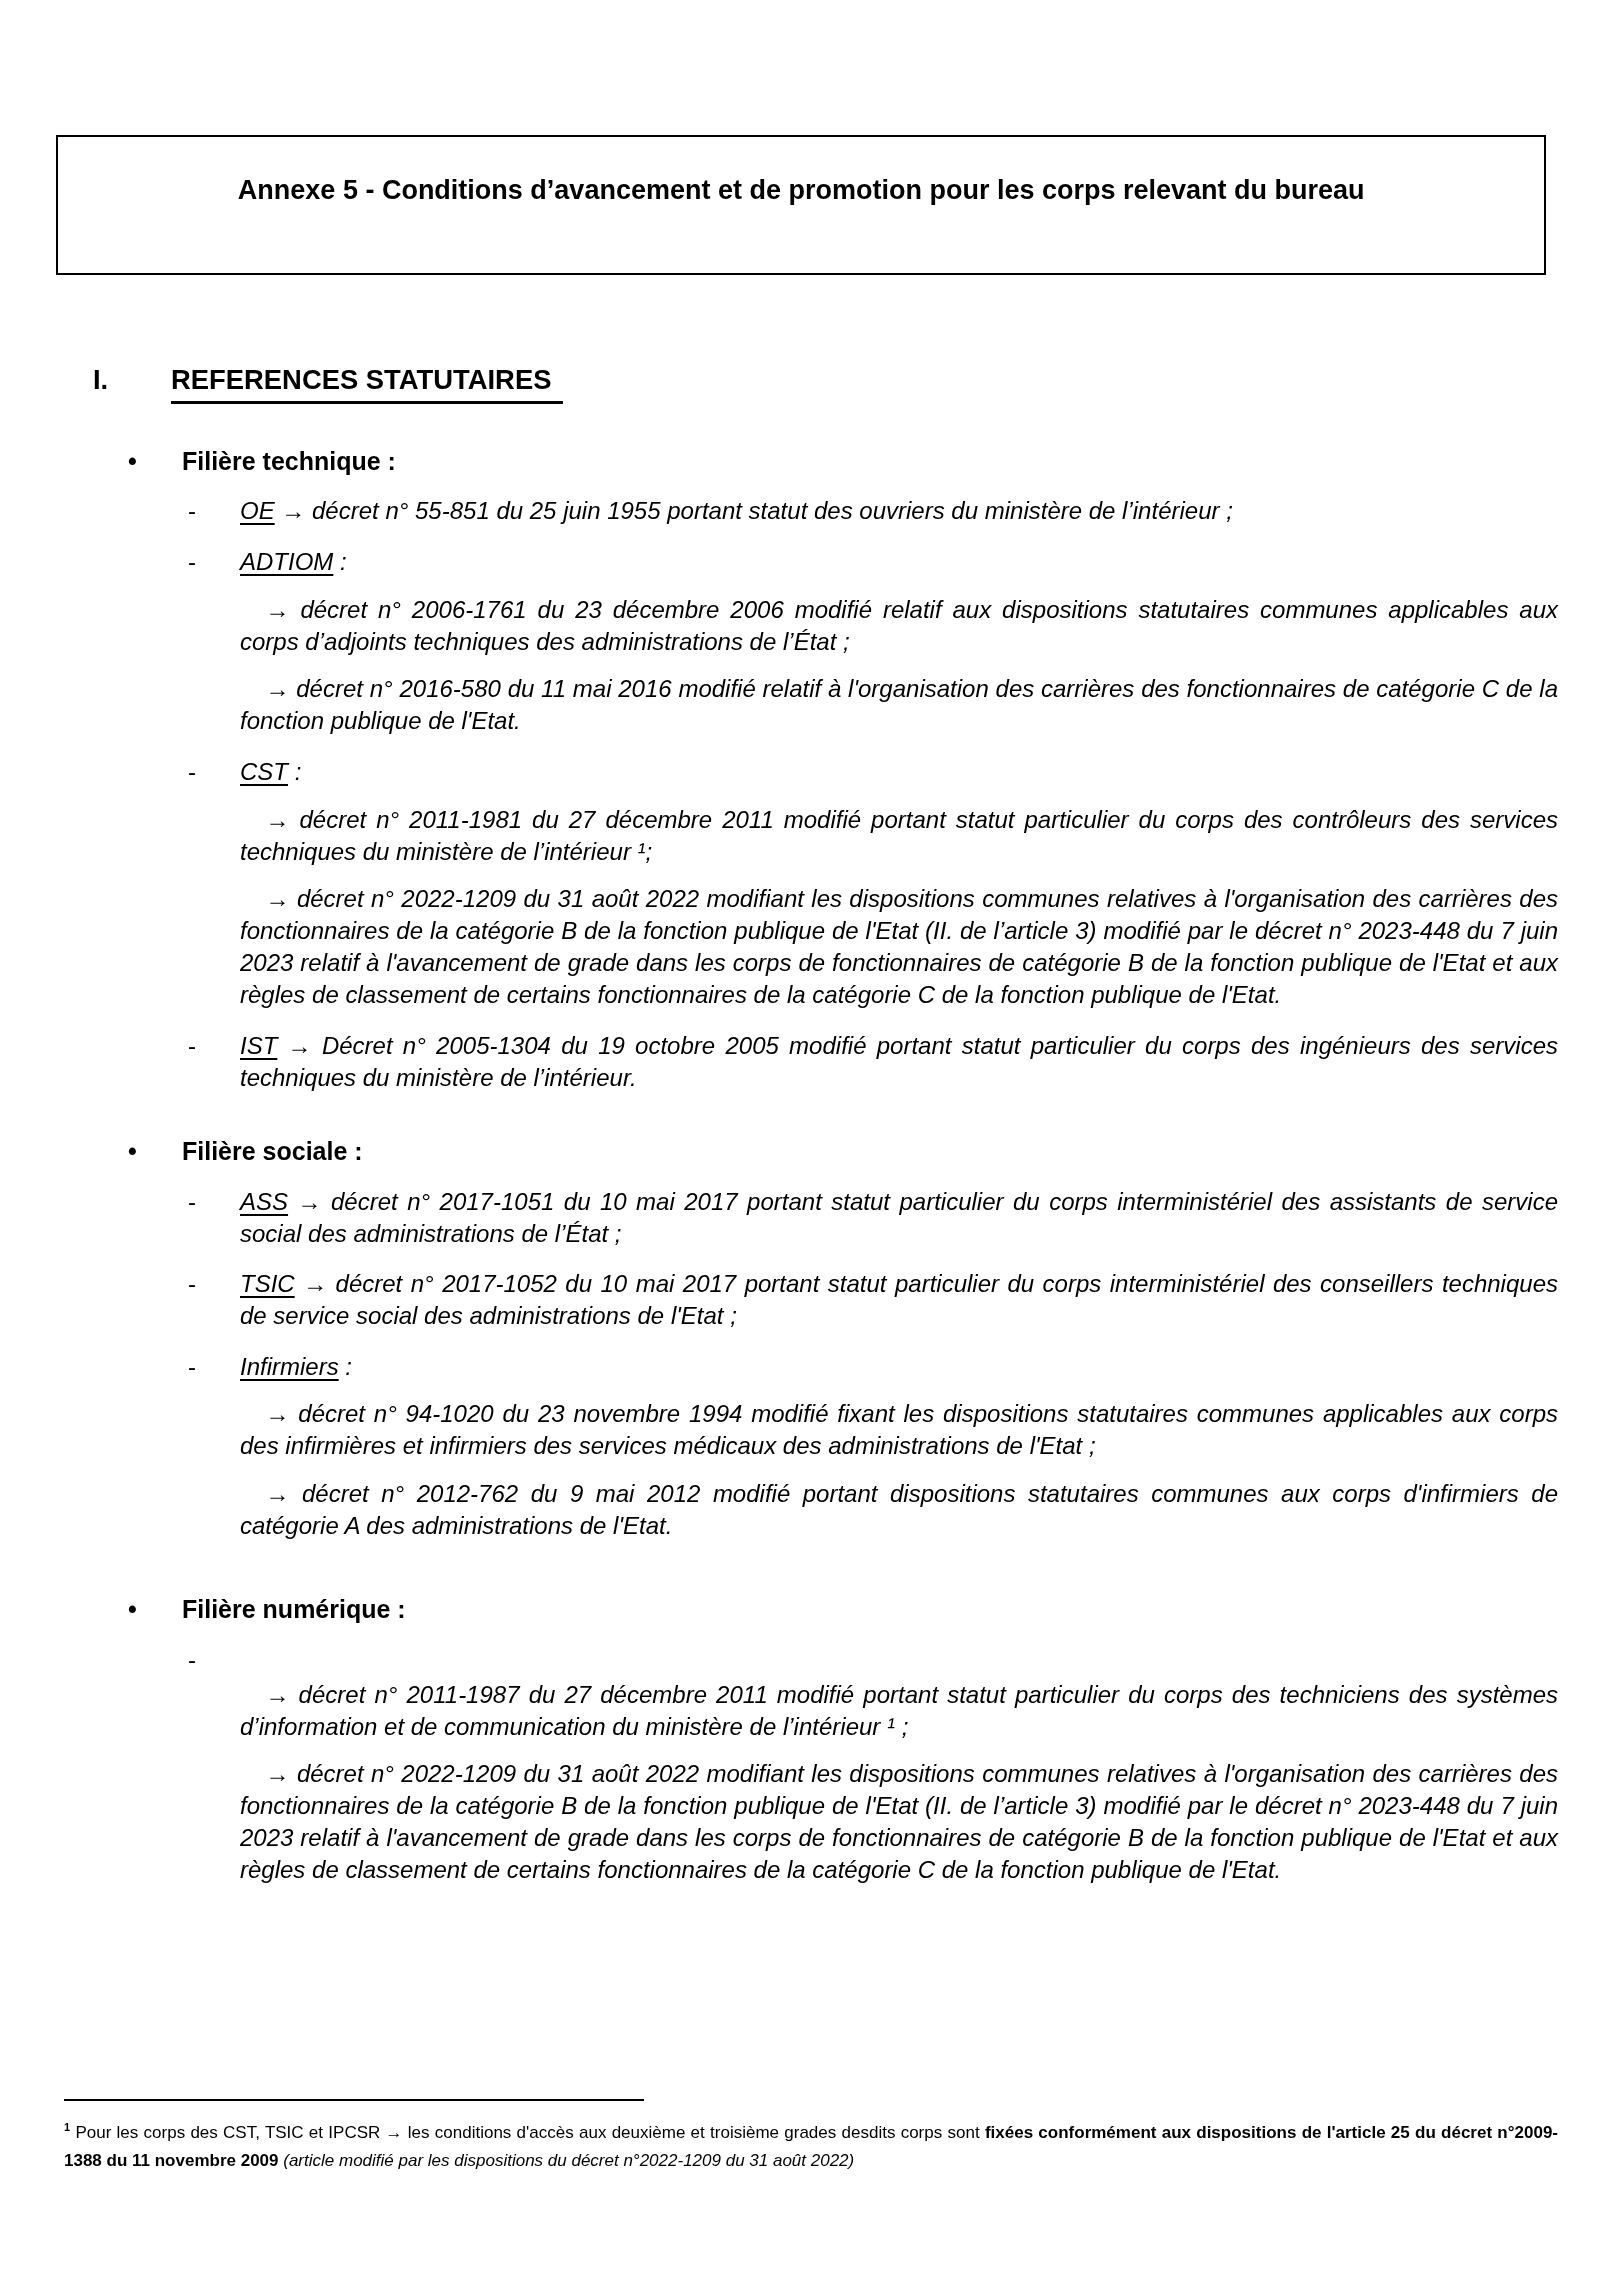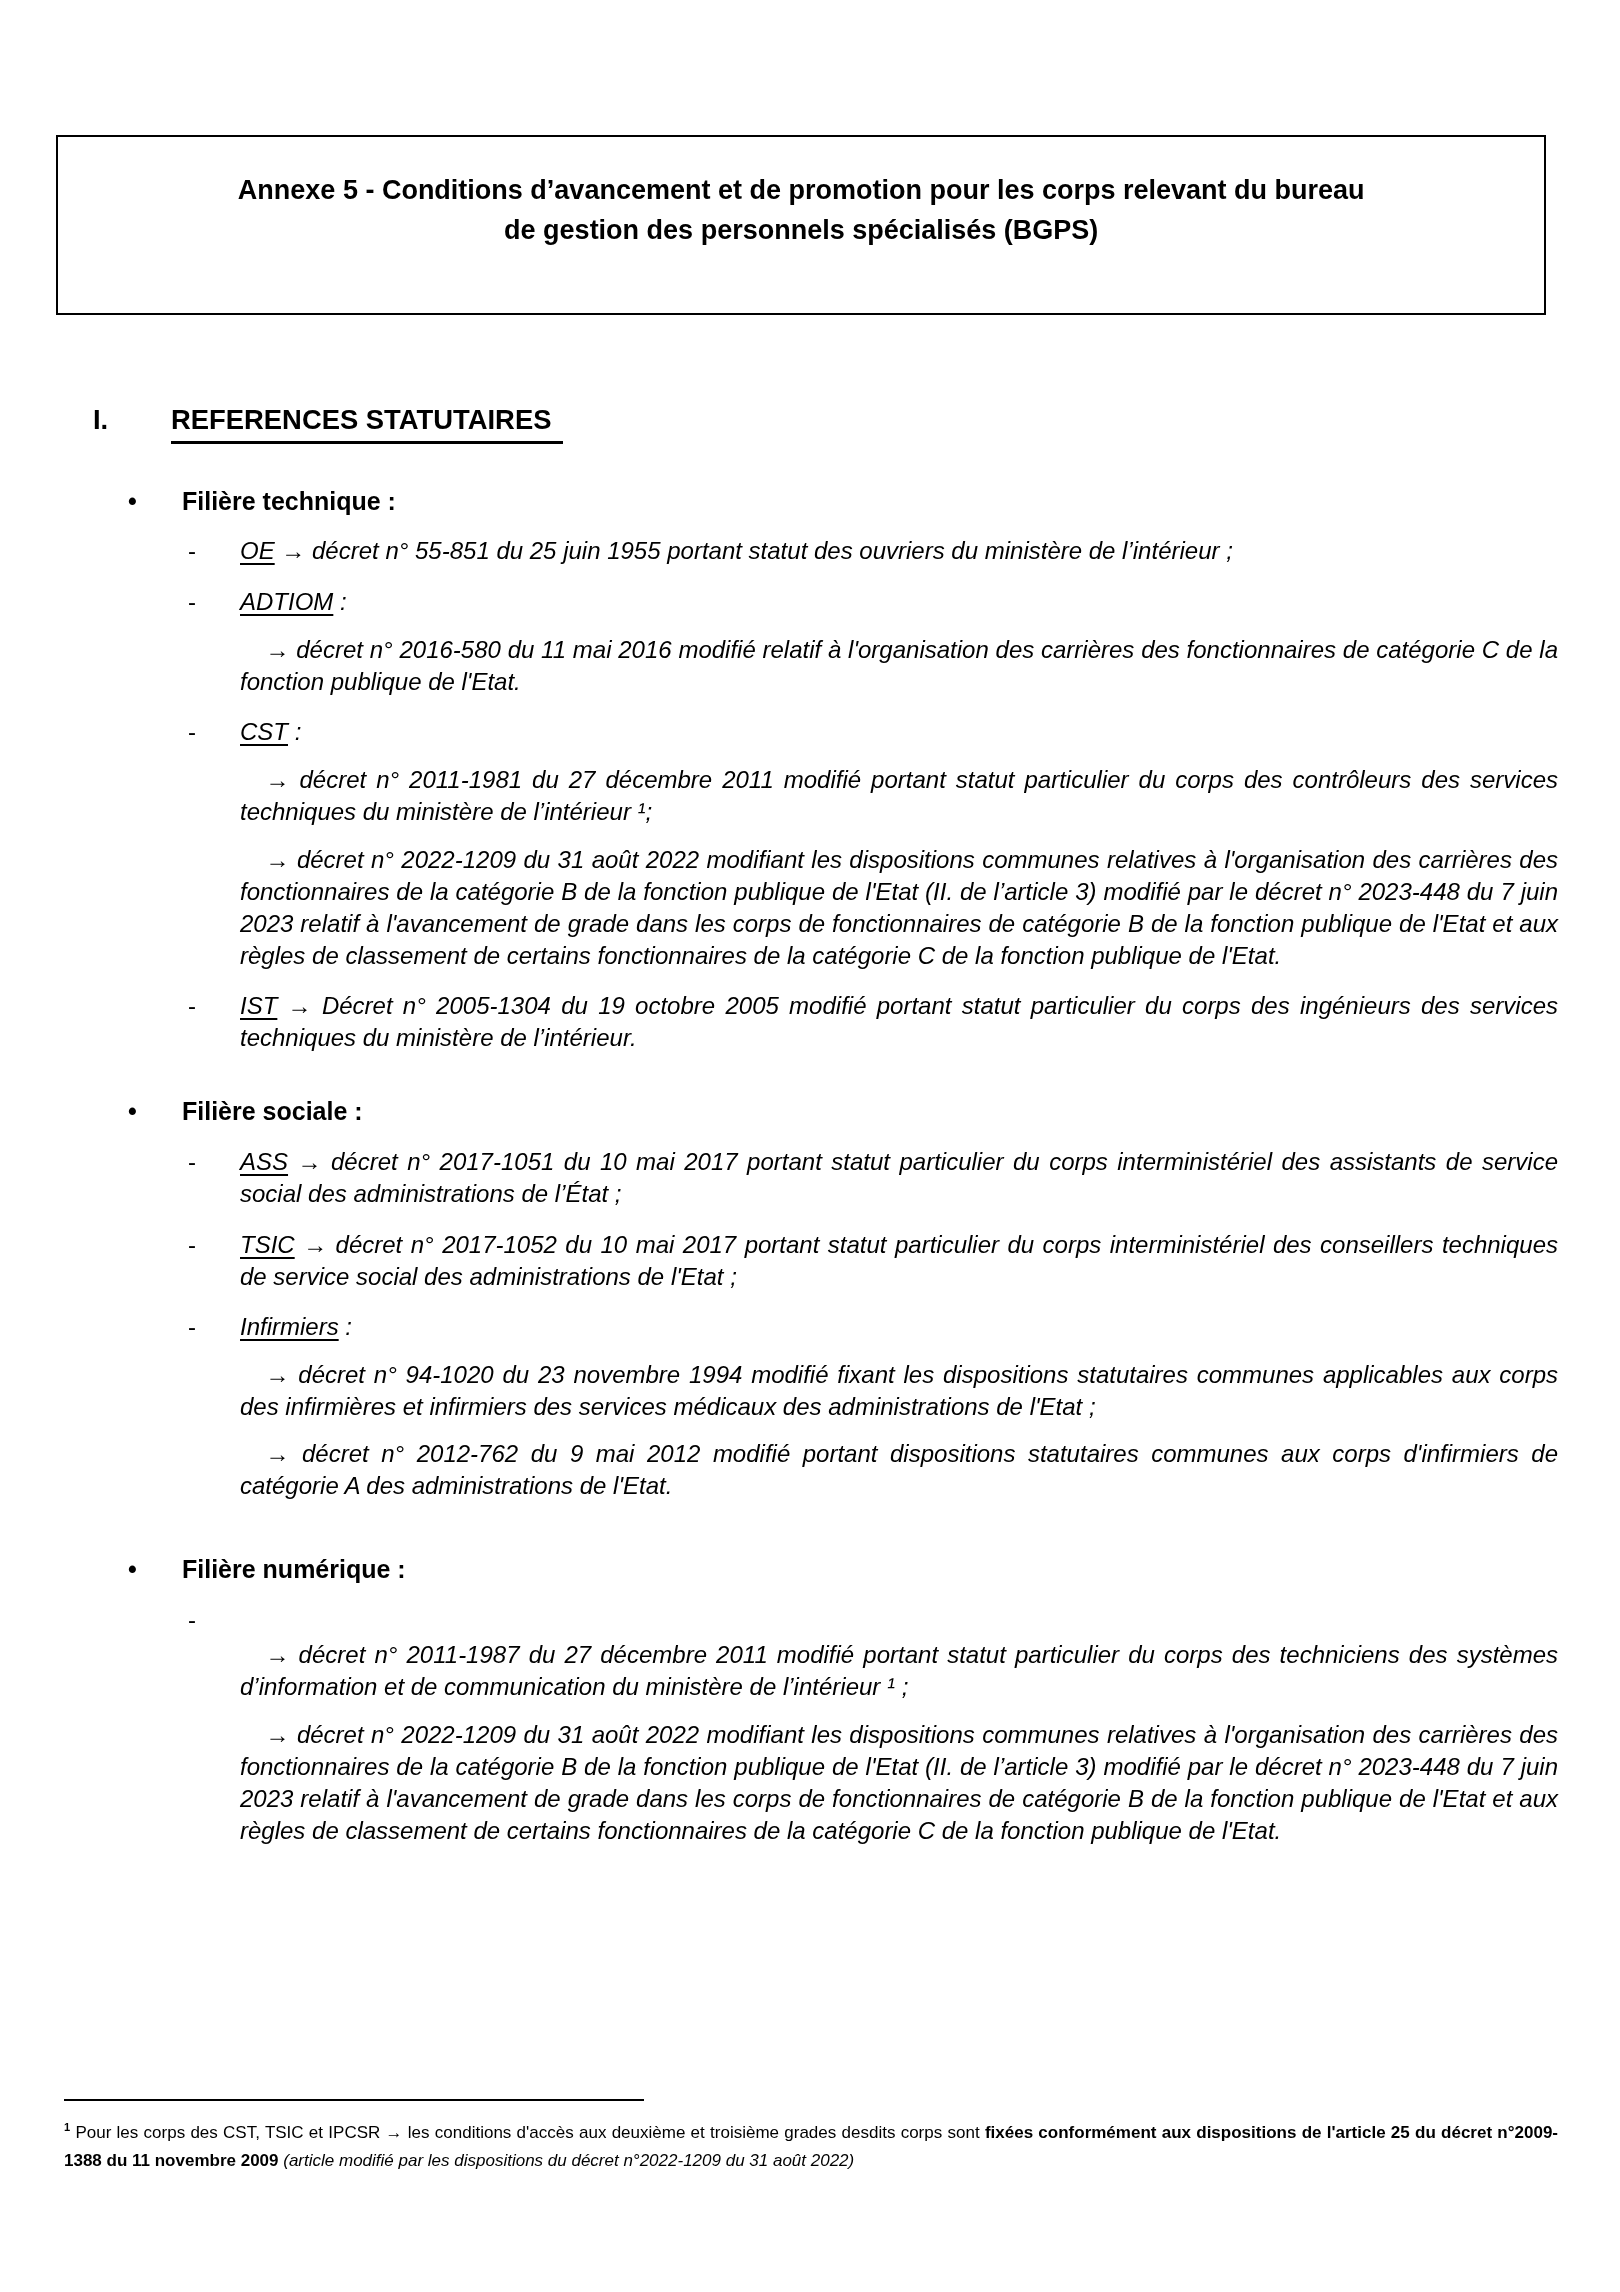--- a/index.html
+++ b/index.html
@@ -92,21 +92,20 @@
   .footnote-text b { font-weight:700; }
   .footnote-text i { font-style:italic; }
 </style>
 </head>
 <body>
 
 <div class="page">
 
   <header class="title-box">
     <div>Annexe 5 - Conditions d’avancement et de promotion pour les corps relevant du bureau</div>
-    <div>de gestion des personnels spécialisés (BGPS)</div>
   </header>
 
   <div class="section-heading">
     <span class="section-numeral">I.</span>
     <span class="section-title">REFERENCES STATUTAIRES</span>
   </div>
 
   <div class="bullet-row">
     <span class="bullet-marker">•</span>
     <span class="bullet-label">Filière technique :</span>
@@ -114,20 +113,21 @@
 
   <div class="item">
     <span class="item-dash">-</span>
     <div class="item-body"><span class="term">OE</span><span> → décret n° 55-851 du 25 juin 1955 portant statut des ouvriers du ministère de l’intérieur ;</span></div>
   </div>
 
   <div class="item">
     <span class="item-dash">-</span>
     <div class="item-body"><span class="term">ADTIOM</span><span> :</span></div>
   </div>
+  <p class="arrow-para">→ décret n° 2006-1761 du 23 décembre 2006 modifié relatif aux dispositions statutaires communes applicables aux corps d’adjoints techniques des administrations de l’État ;</p>
   <p class="arrow-para">→ décret n° 2016-580 du 11 mai 2016 modifié relatif à l'organisation des carrières des fonctionnaires de catégorie C de la fonction publique de l'Etat.</p>
 
   <div class="item">
     <span class="item-dash">-</span>
     <div class="item-body"><span class="term">CST</span><span> :</span></div>
   </div>
   <p class="arrow-para">→ décret n° 2011-1981 du 27 décembre 2011 modifié portant statut particulier du corps des contrôleurs des services techniques du ministère de l’intérieur ¹;</p>
   <p class="arrow-para">→ décret n° 2022-1209 du 31 août 2022 modifiant les dispositions communes relatives à l'organisation des carrières des fonctionnaires de la catégorie B de la fonction publique de l'Etat (II. de l’article 3) modifié par le décret n° 2023-448 du 7 juin 2023 relatif à l'avancement de grade dans les corps de fonctionnaires de catégorie B de la fonction publique de l'Etat et aux règles de classement de certains fonctionnaires de la catégorie C de la fonction publique de l'Etat.</p>
 
   <div class="item">

